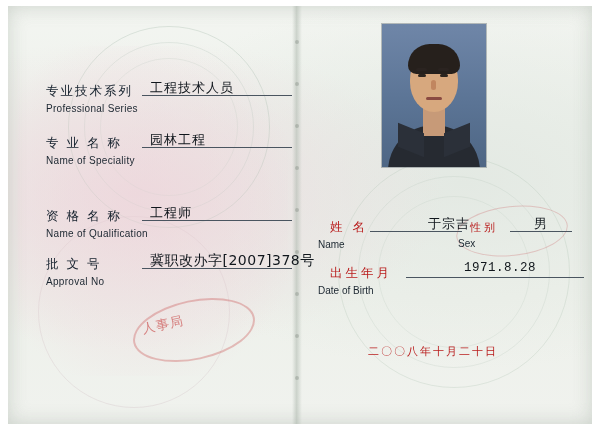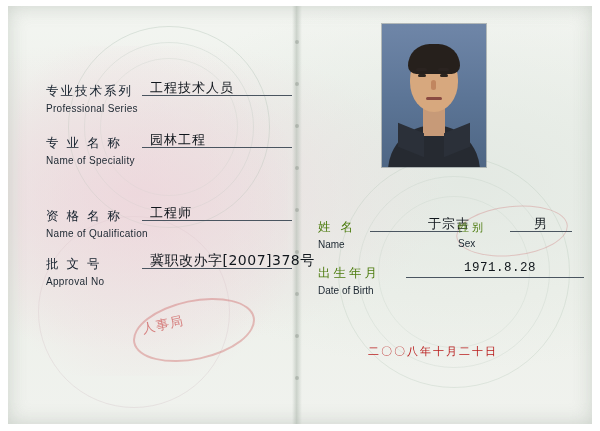--- a/index.html
+++ b/index.html
@@ -281,23 +281,24 @@
   }
 
   .rfield {
     position: absolute;
     left: 12px;
     width: 266px;
   }
   .rfield .cn-label {
     font-family: "DejaVu Sans", sans-serif;
     font-size: 12.5px;
-    color: #4d7c0f;
+    color: #b91c1c;
     letter-spacing: 3px;
     display: inline-block;
+    margin-left: 12px;
   }
   .rfield .en-label {
     font-family: "Liberation Sans", sans-serif;
     font-size: 10px;
     color: #1b2630;
     display: block;
     margin-top: 3px;
   }
   .rfield .line {
     position: absolute;

